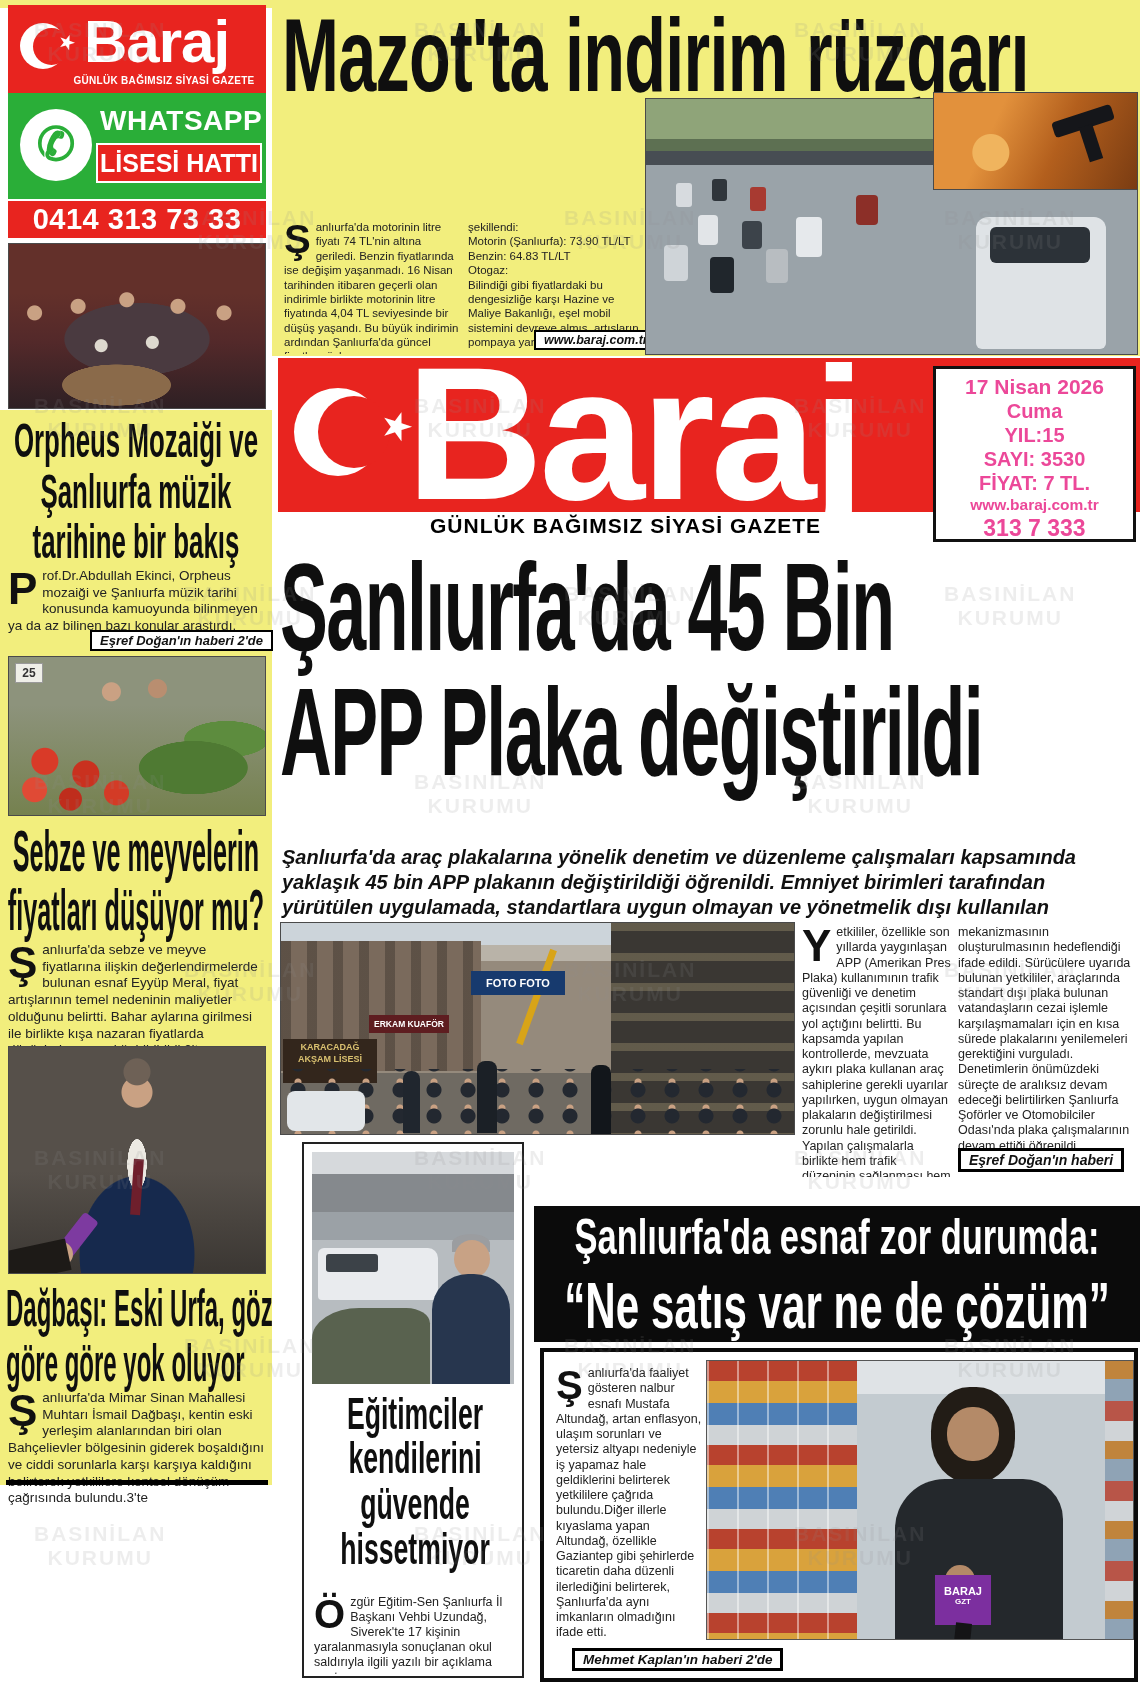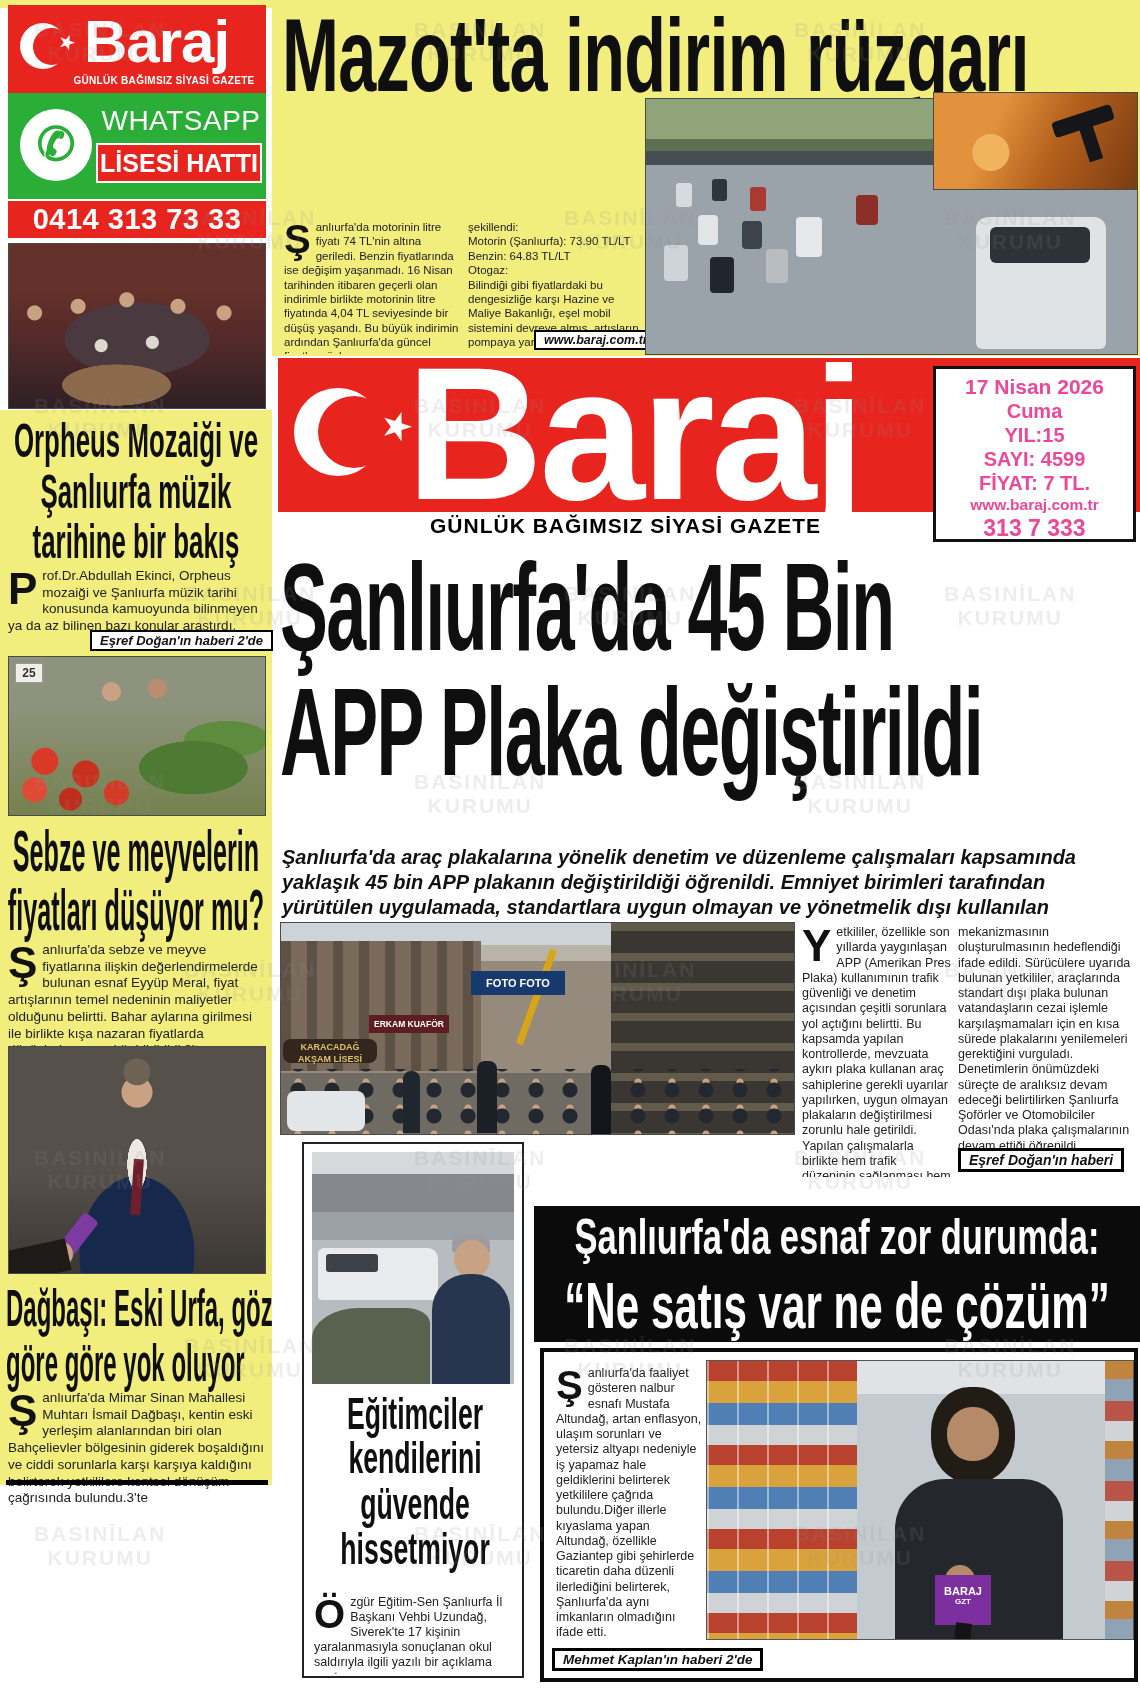--- a/index.html
+++ b/index.html
@@ -36,21 +36,21 @@
       <span class="a" style="left:38px;top:13px;color:#fff;font-size:20px;transform:rotate(20deg);">★</span>
     </div>
     <div class="a" style="left:76px;top:2px;font-size:60px;font-weight:bold;color:#fff;letter-spacing:-1px;">Baraj</div>
     <div class="a" style="left:54px;top:70px;width:204px;font-size:10px;font-weight:bold;color:#fff;text-align:center;letter-spacing:.3px;">GÜNLÜK BAĞIMSIZ SİYASİ GAZETE</div>
   </div>
 
   <div class="a bg-green" style="left:8px;top:93px;width:258px;height:106px;">
     <div class="a" style="left:12px;top:16px;width:72px;height:72px;border-radius:50%;background:#fff;text-align:center;">
       <span style="font-size:46px;line-height:70px;color:var(--c-green,#2aae38);font-weight:bold;">✆</span>
     </div>
-    <div class="a" style="left:92px;top:12px;width:162px;font-size:28px;font-weight:normal;color:#fff;text-align:center;letter-spacing:.5px;">WHATSAPP</div>
+    <div class="a" style="left:92px;top:12px;width:162px;font-size:28px;font-weight:bold;color:#fff;text-align:center;letter-spacing:.5px;">WHATSAPP</div>
     <div class="a bg-red" style="left:88px;top:50px;width:166px;height:40px;border:2px solid #fff;text-align:center;">
       <span style="font-size:25px;font-weight:bold;color:#fff;line-height:36px;">LİSESİ HATTI</span>
     </div>
   </div>
 
   <div class="a bg-red" style="left:8px;top:201px;width:258px;height:37px;text-align:center;">
     <span style="font-size:29px;font-weight:bold;color:#fff;line-height:37px;letter-spacing:.5px;">0414 313 73 33</span>
   </div>
 
   <div class="photo" style="left:8px;top:243px;width:258px;height:166px;background:
@@ -154,41 +154,41 @@
       <div class="a" style="left:0;top:12px;width:88px;height:88px;border-radius:50%;background:#fff;"></div>
       <div class="a bg-red" style="left:24px;top:20px;width:72px;height:72px;border-radius:50%;"></div>
       <span class="a" style="left:86px;top:28px;color:#fff;font-size:38px;transform:rotate(18deg);">★</span>
     </div>
     <div class="a" style="left:128px;top:-20px;font-size:190px;font-weight:bold;color:#fff;letter-spacing:-4px;line-height:1;">Baraj</div>
   </div>
   <div class="a" style="left:933px;top:366px;width:203px;height:176px;background:#fff;border:3px solid #111;padding-top:6px;">
     <div class="panel-line" style="font-size:21px;line-height:24px;">17 Nisan 2026</div>
     <div class="panel-line" style="font-size:20px;line-height:24px;">Cuma</div>
     <div class="panel-line" style="font-size:20px;line-height:24px;">YIL:15</div>
-    <div class="panel-line" style="font-size:20px;line-height:24px;">SAYI: 4599</div>
+    <div class="panel-line" style="font-size:20px;line-height:24px;">SAYI: 3530</div>
     <div class="panel-line" style="font-size:20px;line-height:24px;">FİYAT: 7 TL.</div>
     <div class="panel-line" style="font-size:15.5px;line-height:20px;">www.baraj.com.tr</div>
     <div class="panel-line" style="font-size:23px;line-height:26px;">313 7 333</div>
   </div>
   <div class="a" style="left:430px;top:514px;font-size:21px;font-weight:bold;letter-spacing:1px;color:#000;">GÜNLÜK BAĞIMSIZ SİYASİ GAZETE</div>
 
   <div class="a xl pre" style="left:280px;top:545px;width:1100px;font-size:92px;letter-spacing:-2px;line-height:1.0;transform:scale(0.78,1.35);">Şanlıurfa'da 45 Bin
 APP Plaka değiştirildi</div>
   <div class="a" style="left:282px;top:845px;width:852px;font-size:20px;font-weight:bold;font-style:italic;line-height:1.25;color:#111;">Şanlıurfa'da araç plakalarına yönelik denetim ve düzenleme çalışmaları kapsamında yaklaşık 45 bin APP plakanın değiştirildiği öğrenildi. Emniyet birimleri tarafından yürütülen uygulamada, standartlara uygun olmayan ve yönetmelik dışı kullanılan plakaların yenilenmesi sağlandı.</div>
 
   <div class="photo" style="left:280px;top:922px;width:515px;height:213px;background:
     linear-gradient(180deg,#ccd4da 0 22px, #b9b3a8 22px 38px, #958a7c 38px 150px, #6f6a62 150px 100%);">
     <div class="a" style="left:0;top:18px;width:200px;height:130px;background:#7a6a5c;
       background-image:repeating-linear-gradient(90deg, rgba(40,35,30,.35) 0 10px, rgba(0,0,0,0) 10px 26px);"></div>
     <div class="a" style="left:330px;top:0;width:185px;height:213px;background:#3a3733;
       background-image:repeating-linear-gradient(180deg, rgba(240,220,160,.22) 0 8px, rgba(0,0,0,0) 8px 30px);"></div>
     <div class="a" style="left:252px;top:24px;width:7px;height:100px;background:#d8a418;transform:rotate(20deg);"></div>
     <div class="a pre" style="left:190px;top:48px;width:94px;height:24px;background:#173a6e;color:#fff;font-size:11px;font-weight:bold;text-align:center;line-height:24px;">FOTO FOTO</div>
     <div class="a pre" style="left:88px;top:92px;width:80px;height:18px;background:#5e1d20;color:#fff;font-size:8.5px;font-weight:bold;text-align:center;line-height:18px;">ERKAM KUAFÖR</div>
-    <div class="a pre" style="left:2px;top:116px;width:94px;height:24px;background:#33261c;color:#d9c070;font-size:9px;font-weight:bold;text-align:center;line-height:1.3;padding-top:3px;border-radius:8px;">KARACADAĞ
+    <div class="a pre" style="left:2px;top:116px;width:94px;height:44px;background:#33261c;color:#d9c070;font-size:9px;font-weight:bold;text-align:center;line-height:1.3;padding-top:3px;">KARACADAĞ
 AKŞAM LİSESİ</div>
     <div class="a" style="left:0;top:146px;width:515px;height:67px;
       background-image:radial-gradient(circle, #232830 0 7px, rgba(0,0,0,0) 8px), radial-gradient(circle, #c9a183 0 3px, rgba(0,0,0,0) 4px);
       background-size:34px 26px, 34px 26px; background-position:0 8px, 0 0;"></div>
     <div class="a" style="left:196px;top:138px;width:20px;height:72px;background:#1b2026;border-radius:8px 8px 0 0;"></div>
     <div class="a" style="left:310px;top:142px;width:20px;height:70px;background:#12161b;border-radius:8px 8px 0 0;"></div>
     <div class="a" style="left:122px;top:148px;width:17px;height:62px;background:#20262e;border-radius:8px 8px 0 0;"></div>
     <div class="a" style="left:6px;top:168px;width:78px;height:40px;background:#e2e6e9;border-radius:8px;"></div>
   </div>
 
@@ -240,21 +240,21 @@
       <div class="a" style="left:224px;top:26px;width:84px;height:96px;border-radius:46%;background:#221c16;"></div>
       <div class="a" style="left:240px;top:46px;width:52px;height:54px;border-radius:48%;background:#b48a68;"></div>
       <div class="a" style="left:188px;top:118px;width:168px;height:162px;background:#24282c;border-radius:50px 40px 0 0;"></div>
       <div class="a" style="left:238px;top:204px;width:30px;height:30px;border-radius:50%;background:#b48a68;"></div>
       <div class="a" style="left:228px;top:214px;width:56px;height:50px;background:#7c2f9f;text-align:center;color:#fff;font-weight:bold;">
         <div style="font-size:11px;padding-top:10px;">BARAJ</div>
         <div style="font-size:8px;">GZT</div>
       </div>
       <div class="a" style="left:248px;top:262px;width:16px;height:20px;background:#141416;transform:rotate(6deg);"></div>
     </div>
-    <div class="tagbox" style="left:8px;top:296px;font-size:13.5px;border-width:3px;">Mehmet Kaplan'ın haberi 2'de</div>
+    <div class="tagbox" style="left:28px;top:296px;font-size:13.5px;border-width:3px;">Mehmet Kaplan'ın haberi 2'de</div>
   </div>
 
 <div class="wm" style="left: 34px; top: 18px;">BASINİLAN
 KURUMU</div>
     <div class="wm" style="left: 414px; top: 18px;">BASINİLAN
 KURUMU</div>
     <div class="wm" style="left: 794px; top: 18px;">BASINİLAN
 KURUMU</div>
     <div class="wm" style="left: 184px; top: 206px;">BASINİLAN
 KURUMU</div>

